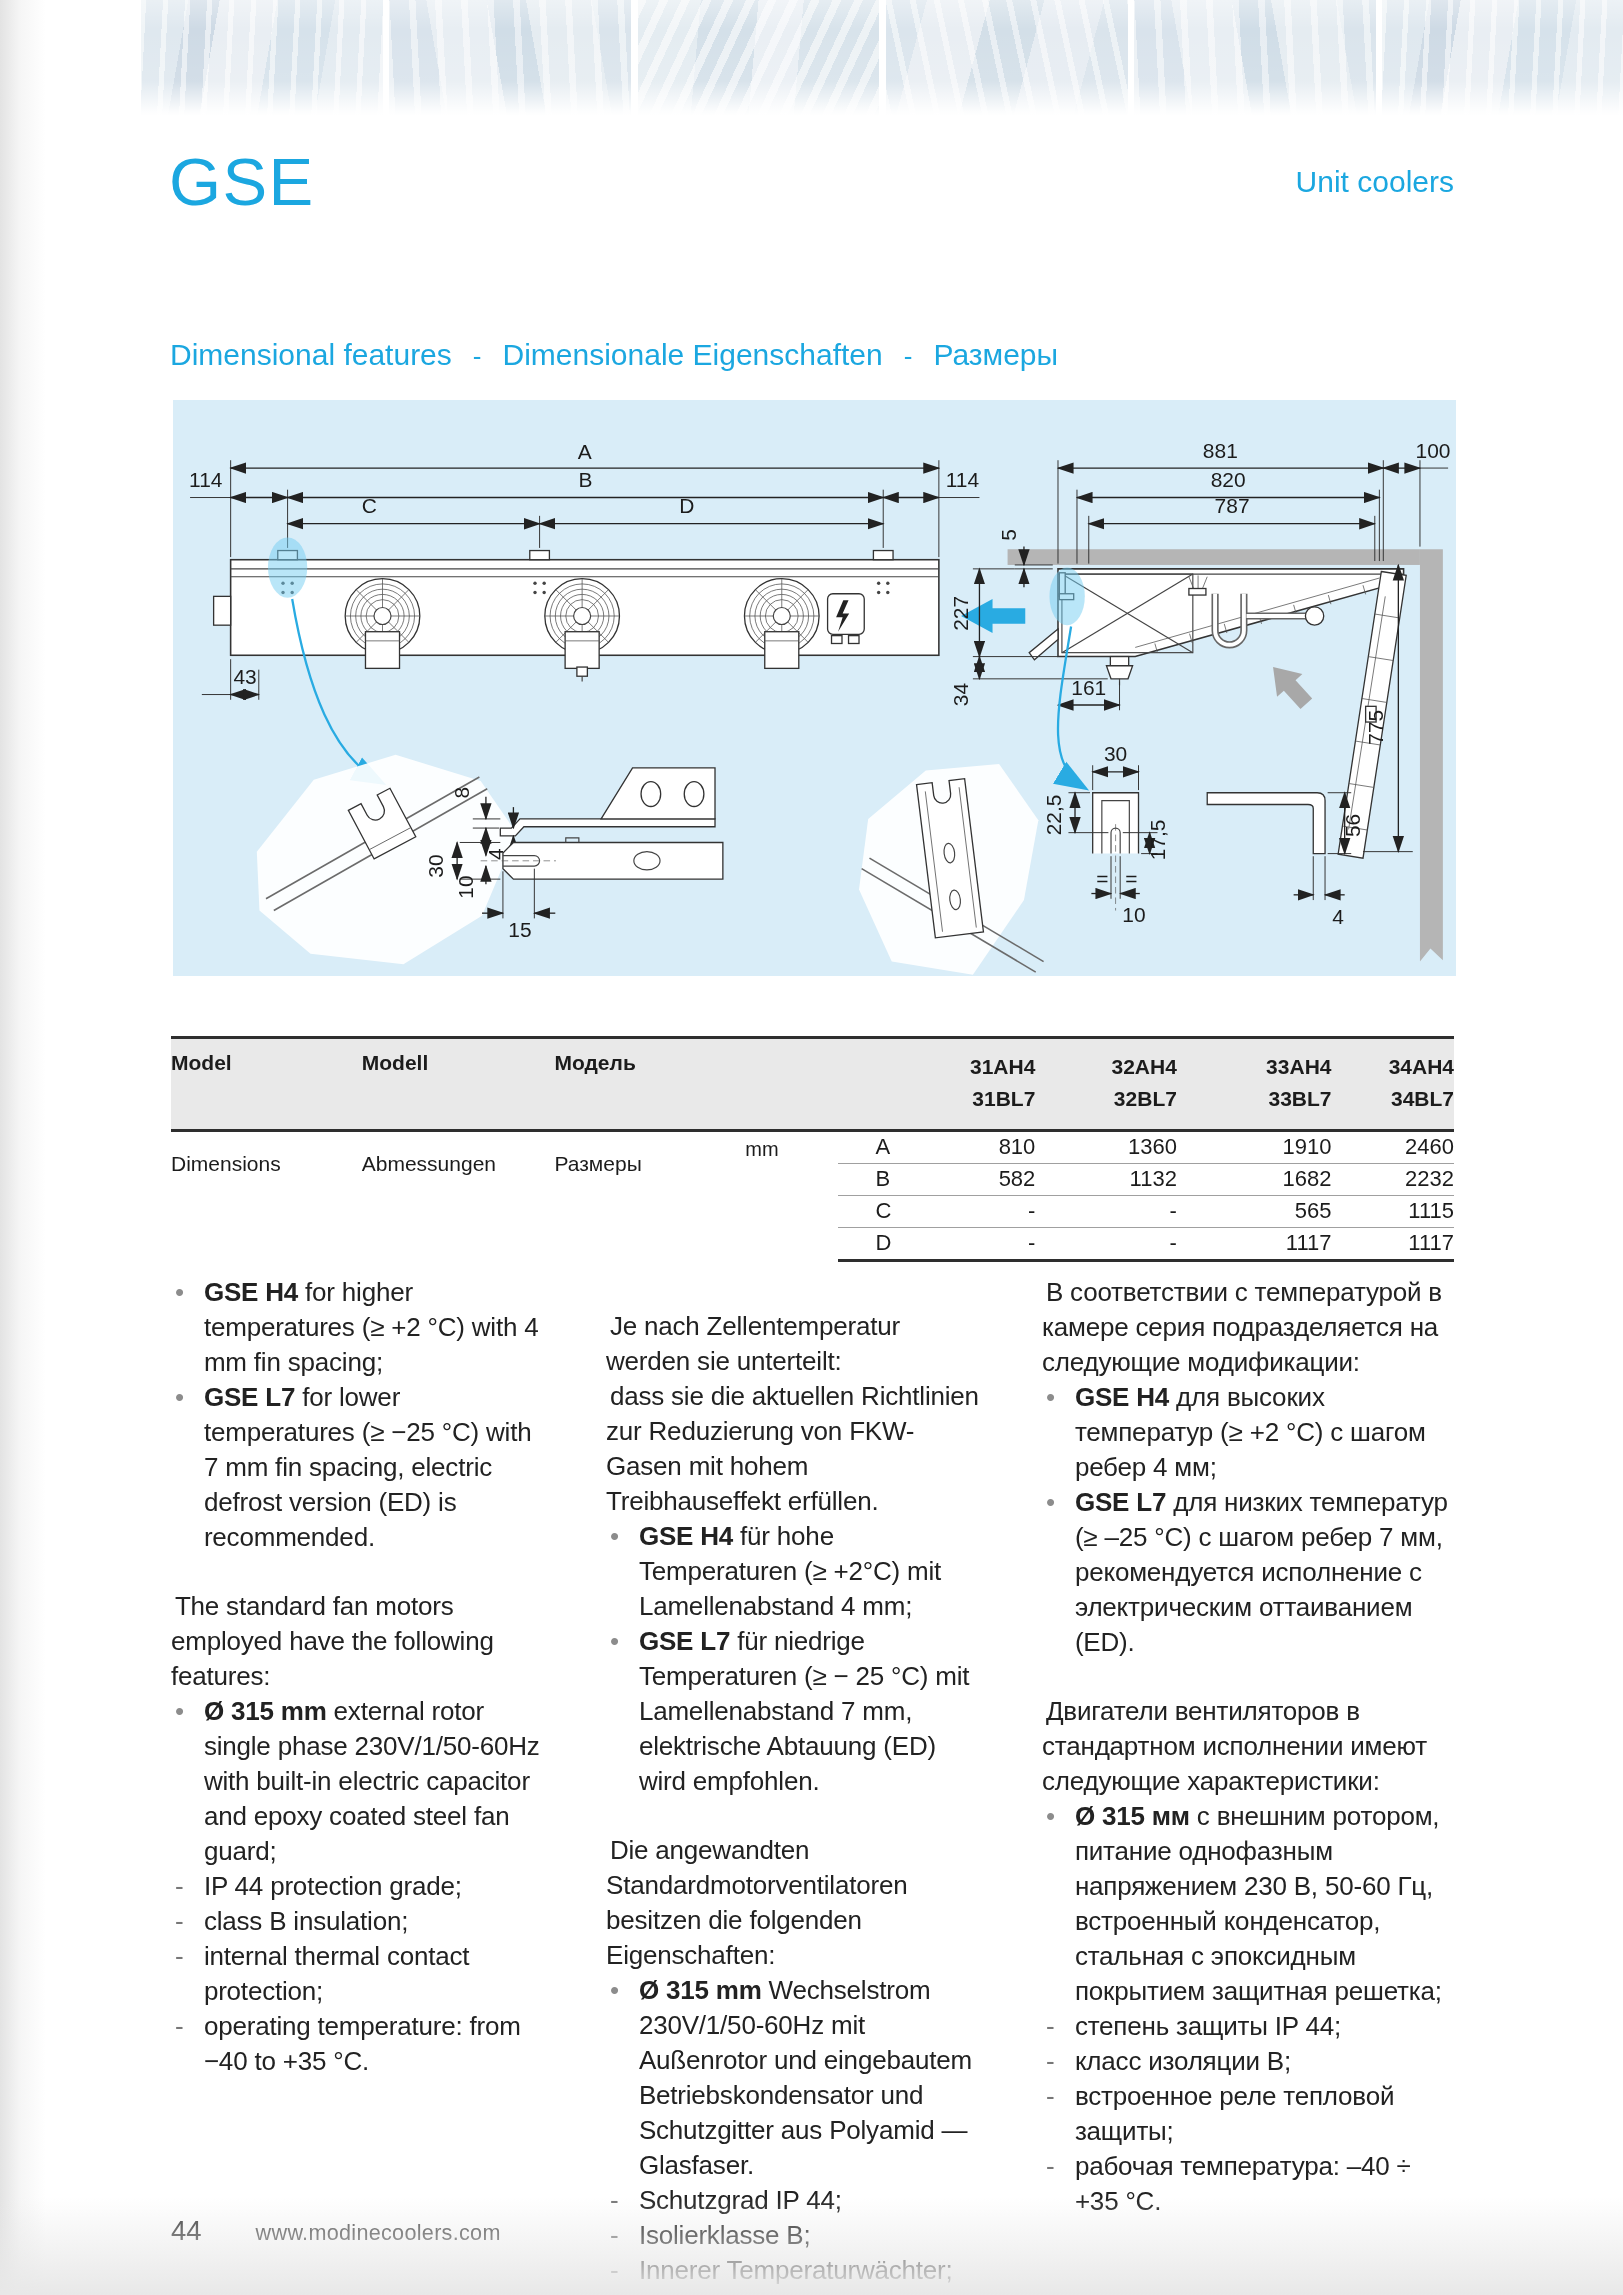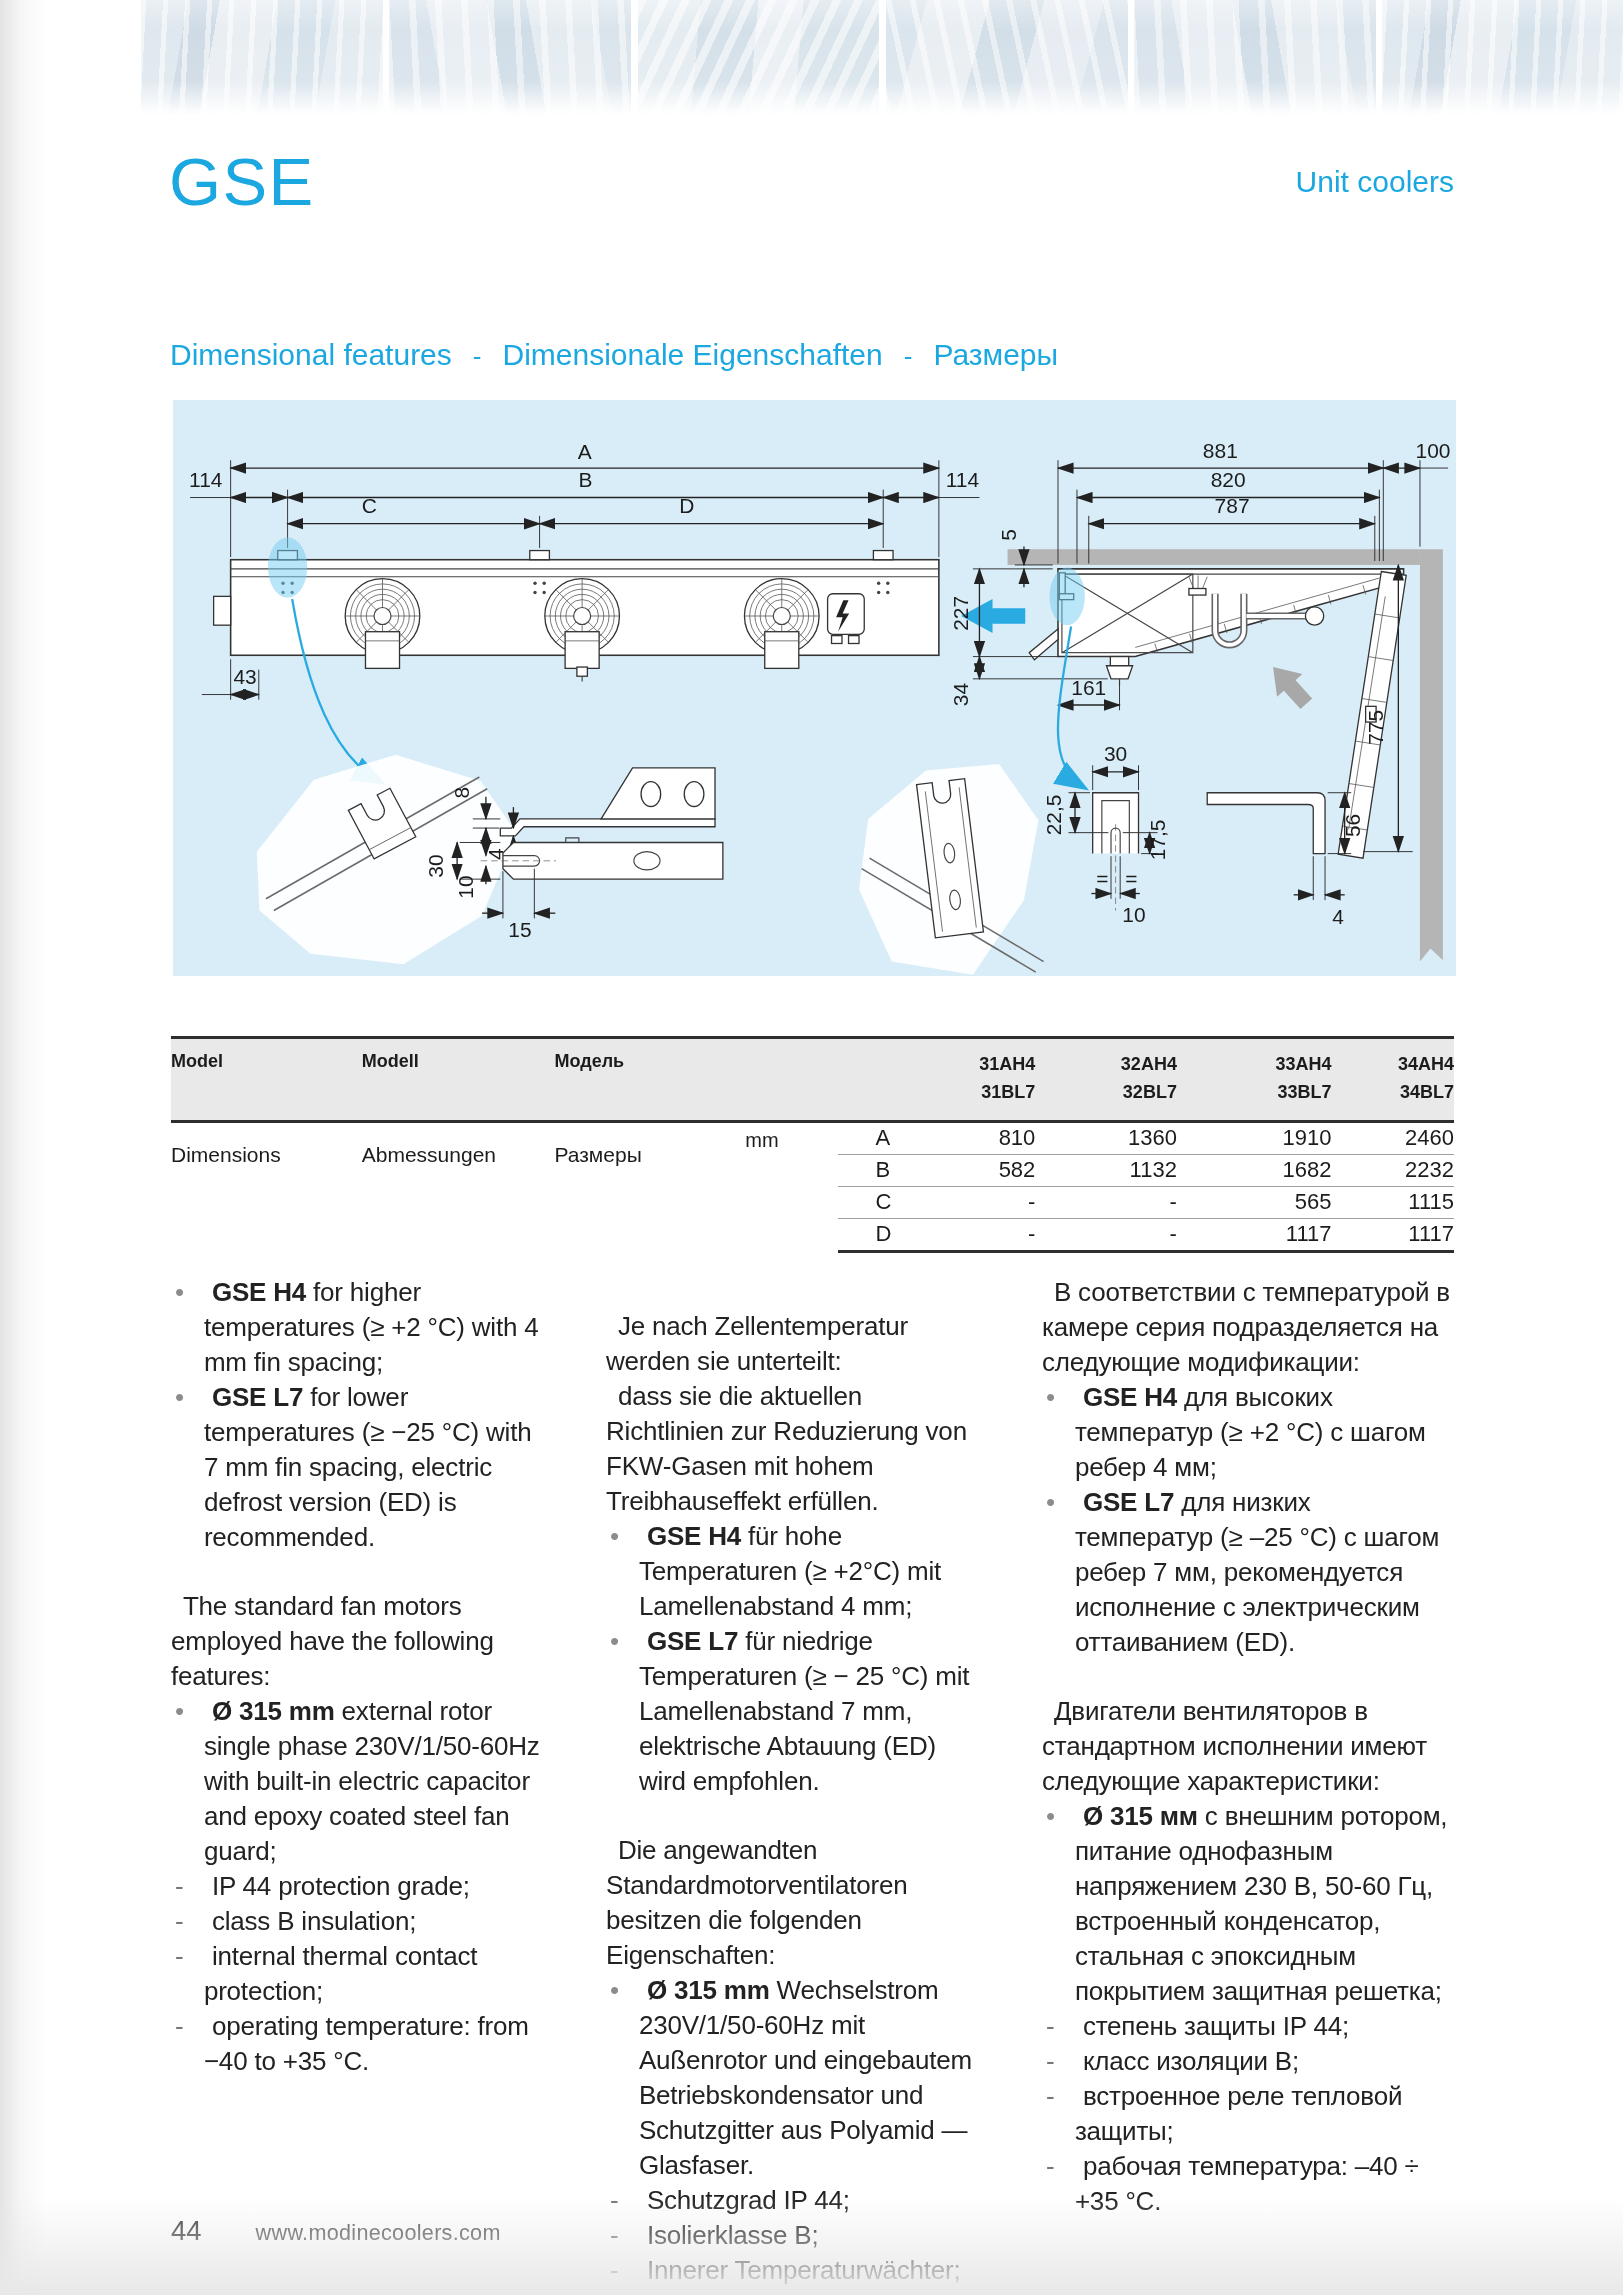--- a/index.html
+++ b/index.html
@@ -50,41 +50,41 @@
   .d-one{stroke:#222;stroke-width:2;fill:none;marker-end:url(#ar);}
   .d-lbl{font-family:"Liberation Sans",sans-serif;font-size:32px;fill:#1c1c1c;}
   .cyE{fill:#74cdf2;opacity:.5;}
   .cyA{stroke:#29abe2;stroke-width:3.5;fill:none;marker-end:url(#arc);}
   .tube-o{stroke:#666;stroke-width:11;fill:none;}
   .tube-i{stroke:#fff;stroke-width:6;fill:none;}
   
   .dims-table{position:absolute;left:171px;top:1036px;width:1283px;border-collapse:collapse;
               border-top:3.3px solid #2e2e2e;}
   .dims-table thead tr{background:#e9e9e9;border-bottom:3.3px solid #2e2e2e;}
-  .dims-table th{font-size:18px;font-weight:700;text-align:left;vertical-align:top;
+  .dims-table th{font-size:21px;font-weight:700;text-align:left;vertical-align:top;
                  padding:11.8px 0 13px 0;color:#1c1c1c;}
   .dims-table th.code{text-align:right;line-height:1.55;}
   .dims-table td{font-size:22px;height:31px;color:#1c1c1c;padding:0;}
   .dims-table td.rowlab{vertical-align:top;padding-top:20px;font-size:21px;}
   .dims-table td.unit{text-align:left;vertical-align:top;padding-top:6.5px;font-size:20px;}
   .dims-table td.dimc{padding-left:38px;}
   .dims-table td.val{text-align:right;}
   .dims-table tr.sep td.r{border-top:1.3px solid #a0a0a0;}
   .dims-table tbody tr:last-child td{border-bottom:3.3px solid #2e2e2e;}
   
   .columns{position:absolute;left:171px;top:1275px;width:1283px;display:grid;
            grid-template-columns:372px 373px 410px;column-gap:63px;}
   .col{font-size:26px;line-height:35px;letter-spacing:-0.2px;color:#222;}
   .block{margin:0;}
   .block.gap{margin-top:34px;}
   .block.li{display:flex;}
   .block .marker{flex:0 0 29px;width:29px;padding-left:3.9px;color:#8c8c8c;}
   .block.dash .marker{color:#777;}
   .block .btxt{flex:1;}
-  .block strong{font-weight:700;margin-left:8px;}
+  .block strong{font-weight:700;}
   
   .footer{position:absolute;left:171px;top:2215px;display:flex;align-items:baseline;gap:54px;}
   .page-num{font-size:27.5px;color:#333;}
   .site{font-size:21.6px;color:#4d4d4d;letter-spacing:0.3px;text-decoration:none;}
 </style>
 </head>
 <body>
 
 <div class="page">
 

